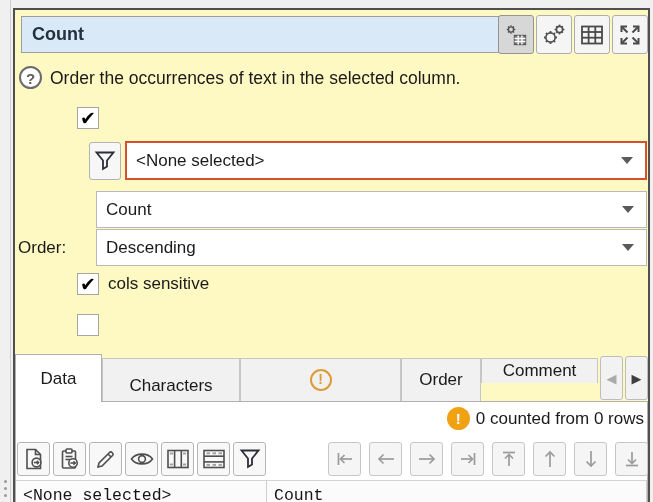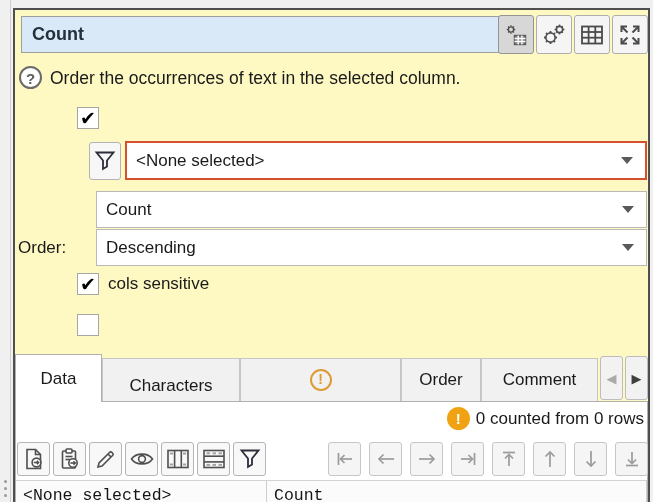--- a/index.html
+++ b/index.html
@@ -195,21 +195,21 @@
   </div>
   <div class="abs tab" style="left:87px;top:348px;width:138px;height:54px">
     <span>Characters</span>
   </div>
   <div class="abs tab" style="left:225px;top:348px;width:161px;height:43px">
     <span class="tab-warn">!</span>
   </div>
   <div class="abs tab" style="left:386px;top:348px;width:80px;height:43px">
     <span>Order</span>
   </div>
-  <div class="abs tab" style="left:466px;top:348px;width:117px;height:43px">
+  <div class="abs tab" style="left:466px;top:348px;width:117px;height:25px">
     <span>Comment</span>
   </div>
   <div class="abs scroll-btn" style="left:585px;width:23px;color:#aaaaaa">
     <span>◀</span>
   </div>
   <div class="abs scroll-btn" style="left:610px;width:23px;color:#3f3f3f">
     <span>▶</span>
   </div>
 
   <div class="abs pane"></div>

